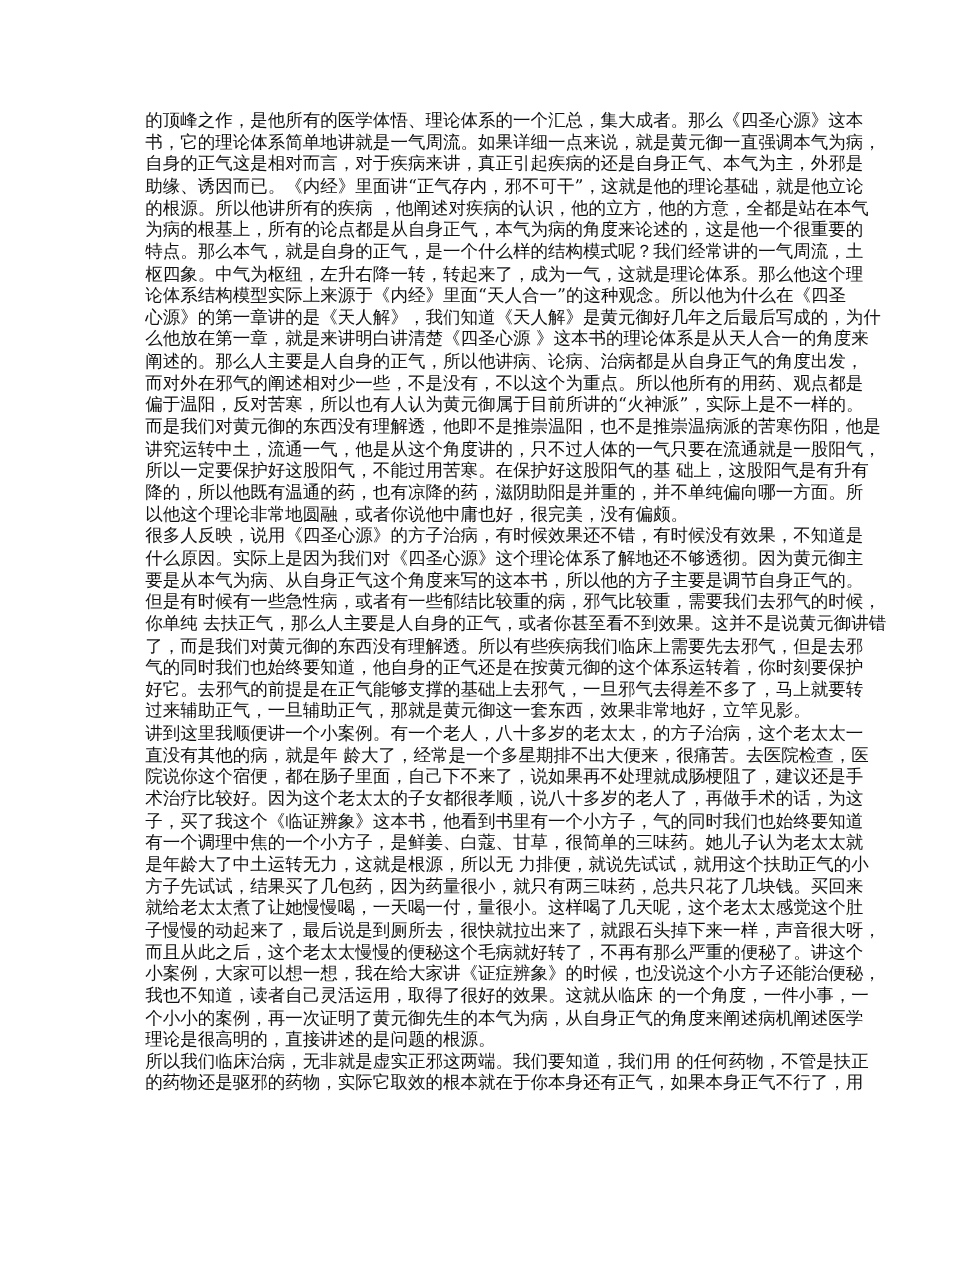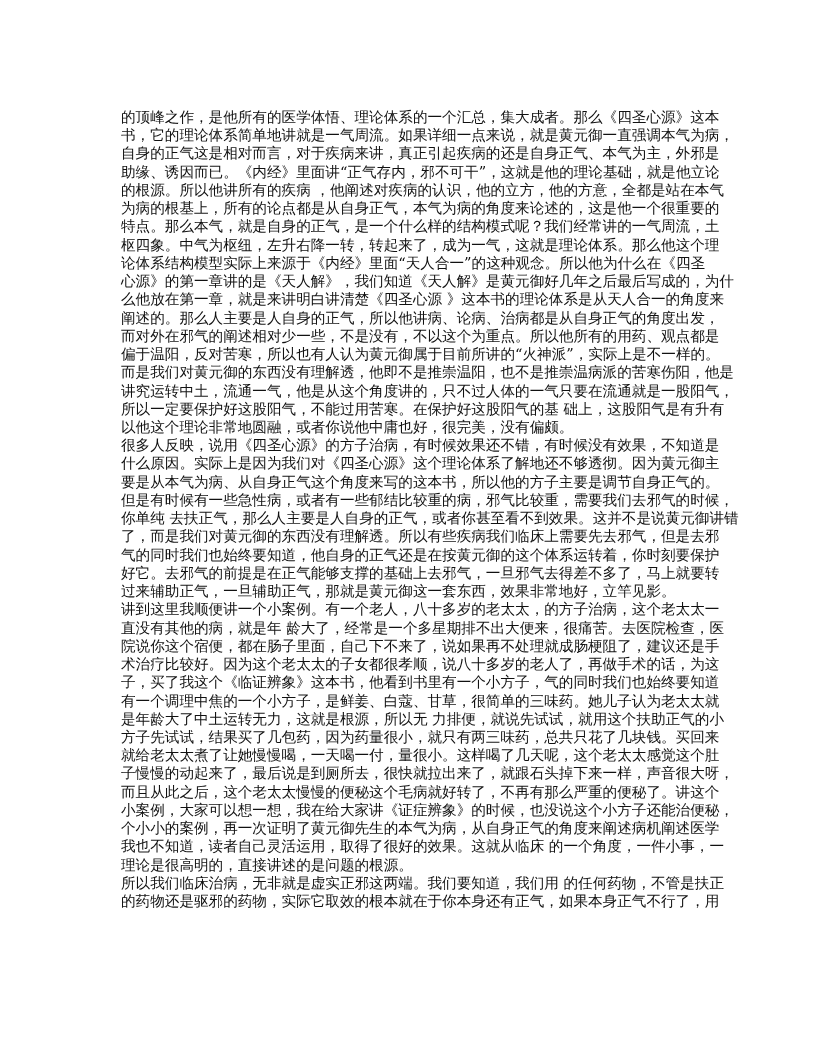--- a/index.html
+++ b/index.html
@@ -23,21 +23,20 @@
     }
     .text-block {
       position: absolute;
       left: 121px;
       top: 92px;
       width: 576px;
       font-family: "DejaVu Serif", "Liberation Serif", serif;
       font-size: 14.6px;
       line-height: 18.24px;
       color: #111111;
-      margin-top: 16px;
     }
     .para { margin: 0; padding: 0; }
     .line {
       display: block;
       height: 18.24px;
       white-space: nowrap;
       text-align: justify;
       text-align-last: justify;
       text-justify: inter-character;
       overflow: visible;
@@ -62,20 +61,21 @@
         <span class="line">枢四象。中气为枢纽，左升右降一转，转起来了，成为一气，这就是理论体系。那么他这个理</span>
         <span class="line">论体系结构模型实际上来源于《内经》里面“天人合一”的这种观念。所以他为什么在《四圣</span>
         <span class="line">心源》的第一章讲的是《天人解》，我们知道《天人解》是黄元御好几年之后最后写成的，为什</span>
         <span class="line">么他放在第一章，就是来讲明白讲清楚《四圣心源 》这本书的理论体系是从天人合一的角度来</span>
         <span class="line">阐述的。那么人主要是人自身的正气，所以他讲病、论病、治病都是从自身正气的角度出发，</span>
         <span class="line">而对外在邪气的阐述相对少一些，不是没有，不以这个为重点。所以他所有的用药、观点都是</span>
         <span class="line">偏于温阳，反对苦寒，所以也有人认为黄元御属于目前所讲的“火神派”，实际上是不一样的。</span>
         <span class="line">而是我们对黄元御的东西没有理解透，他即不是推崇温阳，也不是推崇温病派的苦寒伤阳，他是</span>
         <span class="line">讲究运转中土，流通一气，他是从这个角度讲的，只不过人体的一气只要在流通就是一股阳气，</span>
         <span class="line">所以一定要保护好这股阳气，不能过用苦寒。在保护好这股阳气的基 础上，这股阳气是有升有</span>
+        <span class="line">降的，所以他既有温通的药，也有凉降的药，滋阴助阳是并重的，并不单纯偏向哪一方面。所</span>
         <span class="line last">以他这个理论非常地圆融，或者你说他中庸也好，很完美，没有偏颇。</span>
       </div>
       <div class="para">
         <span class="line"> 很多人反映，说用《四圣心源》的方子治病，有时候效果还不错，有时候没有效果，不知道是</span>
         <span class="line">什么原因。实际上是因为我们对《四圣心源》这个理论体系了解地还不够透彻。因为黄元御主</span>
         <span class="line">要是从本气为病、从自身正气这个角度来写的这本书，所以他的方子主要是调节自身正气的。</span>
         <span class="line">但是有时候有一些急性病，或者有一些郁结比较重的病，邪气比较重，需要我们去邪气的时候，</span>
         <span class="line">你单纯 去扶正气，那么人主要是人自身的正气，或者你甚至看不到效果。这并不是说黄元御讲错</span>
         <span class="line">了，而是我们对黄元御的东西没有理解透。所以有些疾病我们临床上需要先去邪气，但是去邪</span>
         <span class="line">气的同时我们也始终要知道，他自身的正气还是在按黄元御的这个体系运转着，你时刻要保护</span>
@@ -88,22 +88,22 @@
         <span class="line">院说你这个宿便，都在肠子里面，自己下不来了，说如果再不处理就成肠梗阻了，建议还是手</span>
         <span class="line">术治疗比较好。因为这个老太太的子女都很孝顺，说八十多岁的老人了，再做手术的话，为这</span>
         <span class="line">子，买了我这个《临证辨象》这本书，他看到书里有一个小方子，气的同时我们也始终要知道</span>
         <span class="line">有一个调理中焦的一个小方子，是鲜姜、白蔻、甘草，很简单的三味药。她儿子认为老太太就</span>
         <span class="line">是年龄大了中土运转无力，这就是根源，所以无 力排便，就说先试试，就用这个扶助正气的小</span>
         <span class="line">方子先试试，结果买了几包药，因为药量很小，就只有两三味药，总共只花了几块钱。买回来</span>
         <span class="line">就给老太太煮了让她慢慢喝，一天喝一付，量很小。这样喝了几天呢，这个老太太感觉这个肚</span>
         <span class="line">子慢慢的动起来了，最后说是到厕所去，很快就拉出来了，就跟石头掉下来一样，声音很大呀，</span>
         <span class="line">而且从此之后，这个老太太慢慢的便秘这个毛病就好转了，不再有那么严重的便秘了。讲这个</span>
         <span class="line">小案例，大家可以想一想，我在给大家讲《证症辨象》的时候，也没说这个小方子还能治便秘，</span>
+        <span class="line">我也不知道，读者自己灵活运用，取得了很好的效果。这就从临床 的一个角度，一件小事，一</span>
         <span class="line">个小小的案例，再一次证明了黄元御先生的本气为病，从自身正气的角度来阐述病机阐述医学</span>
-        <span class="line">我也不知道，读者自己灵活运用，取得了很好的效果。这就从临床 的一个角度，一件小事，一</span>
         <span class="line last">理论是很高明的，直接讲述的是问题的根源。</span>
       </div>
       <div class="para">
         <span class="line">所以我们临床治病，无非就是虚实正邪这两端。我们要知道，我们用 的任何药物，不管是扶正</span>
         <span class="line">的药物还是驱邪的药物，实际它取效的根本就在于你本身还有正气，如果本身正气不行了，用</span>
       </div>
     </div>
 </div>
 
 </body></html>

